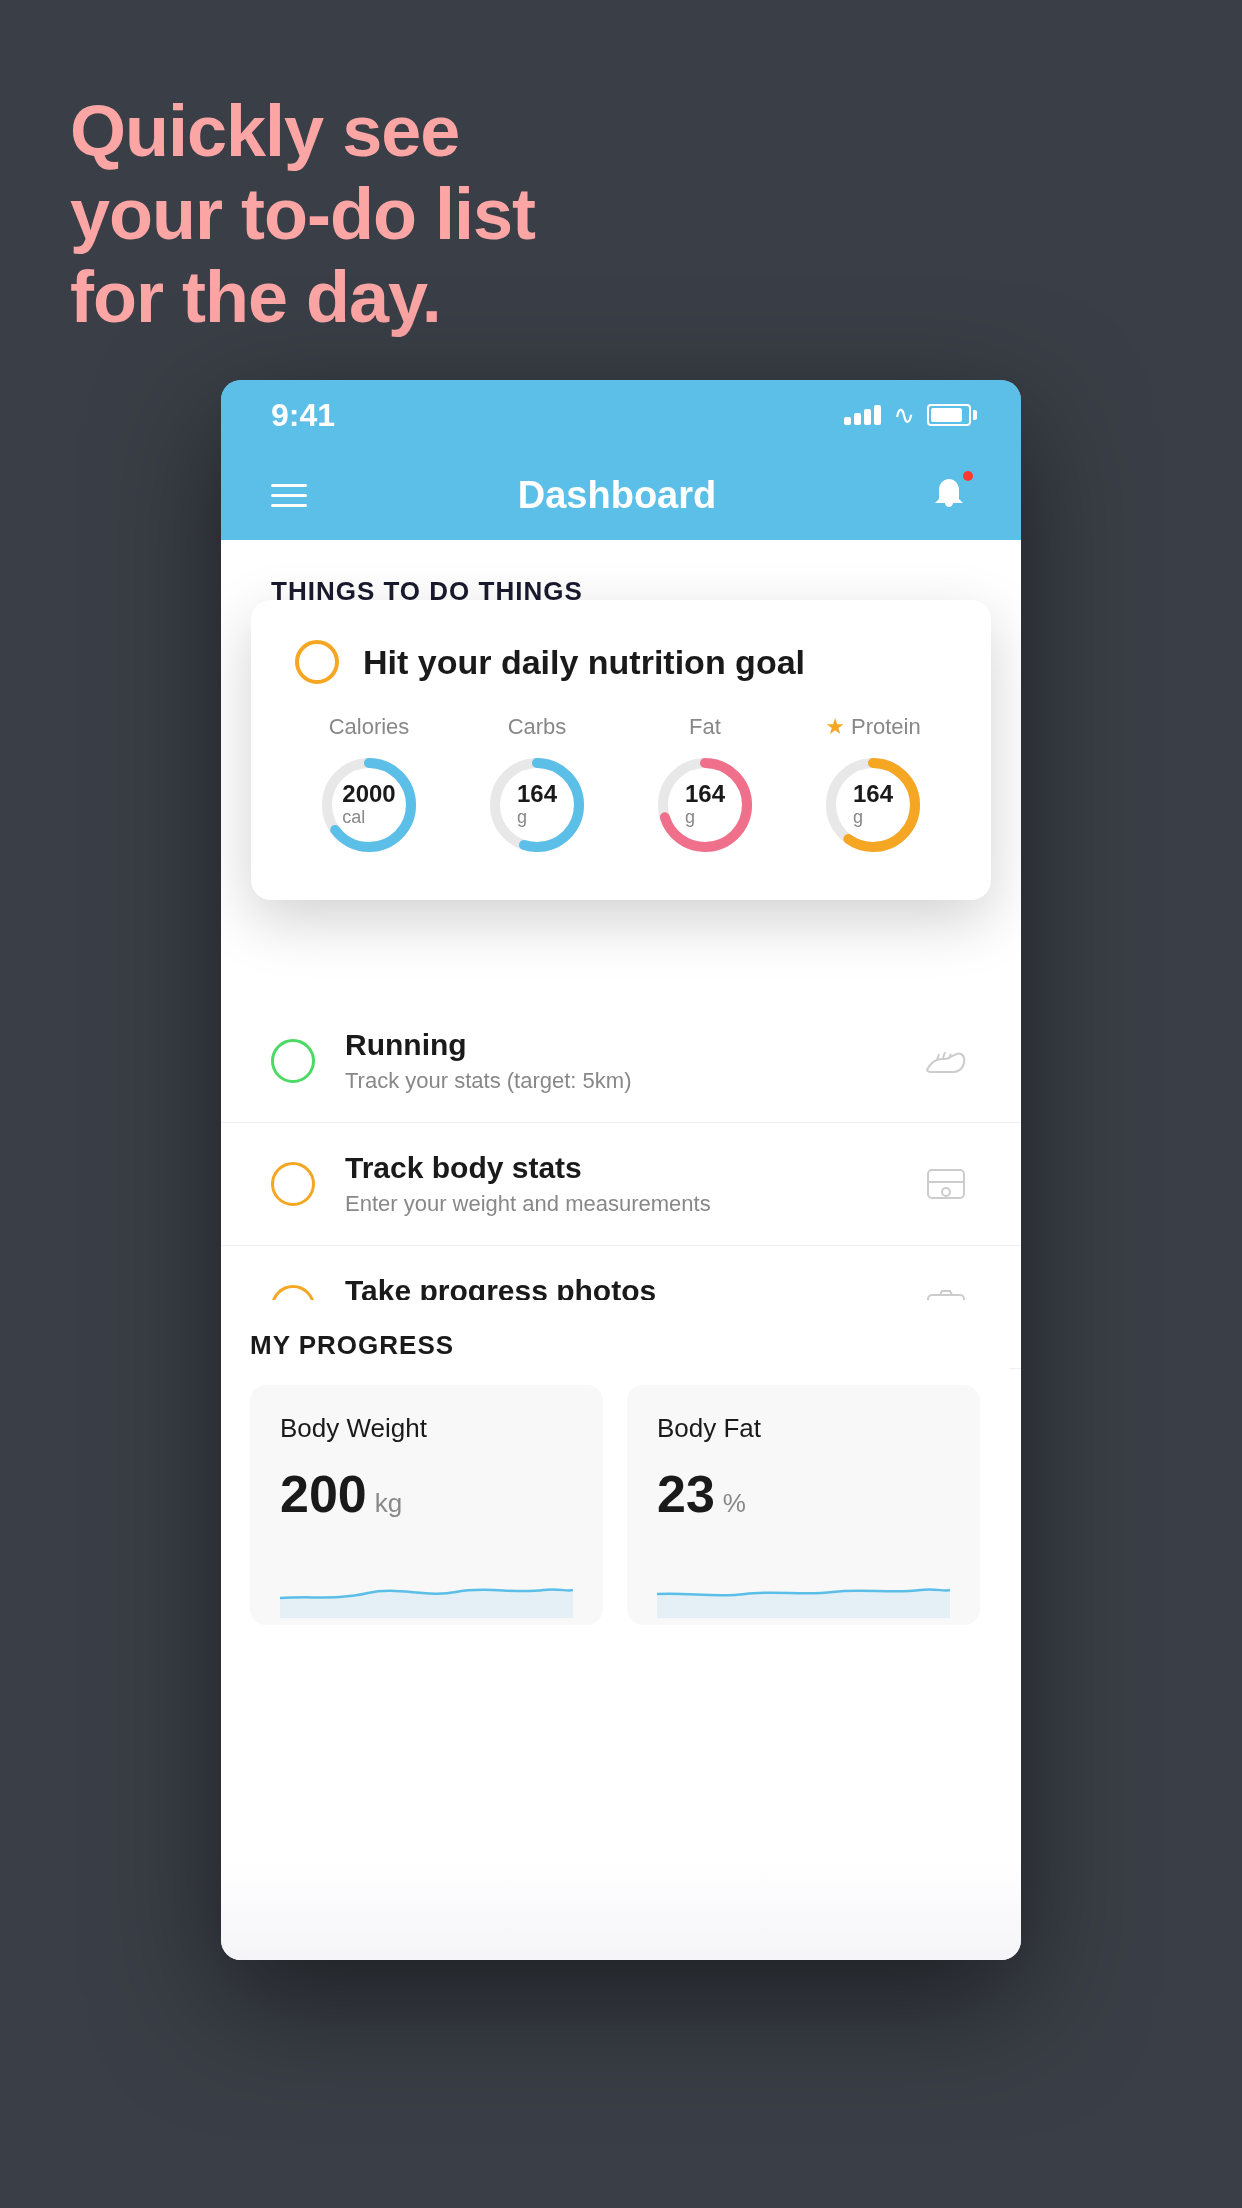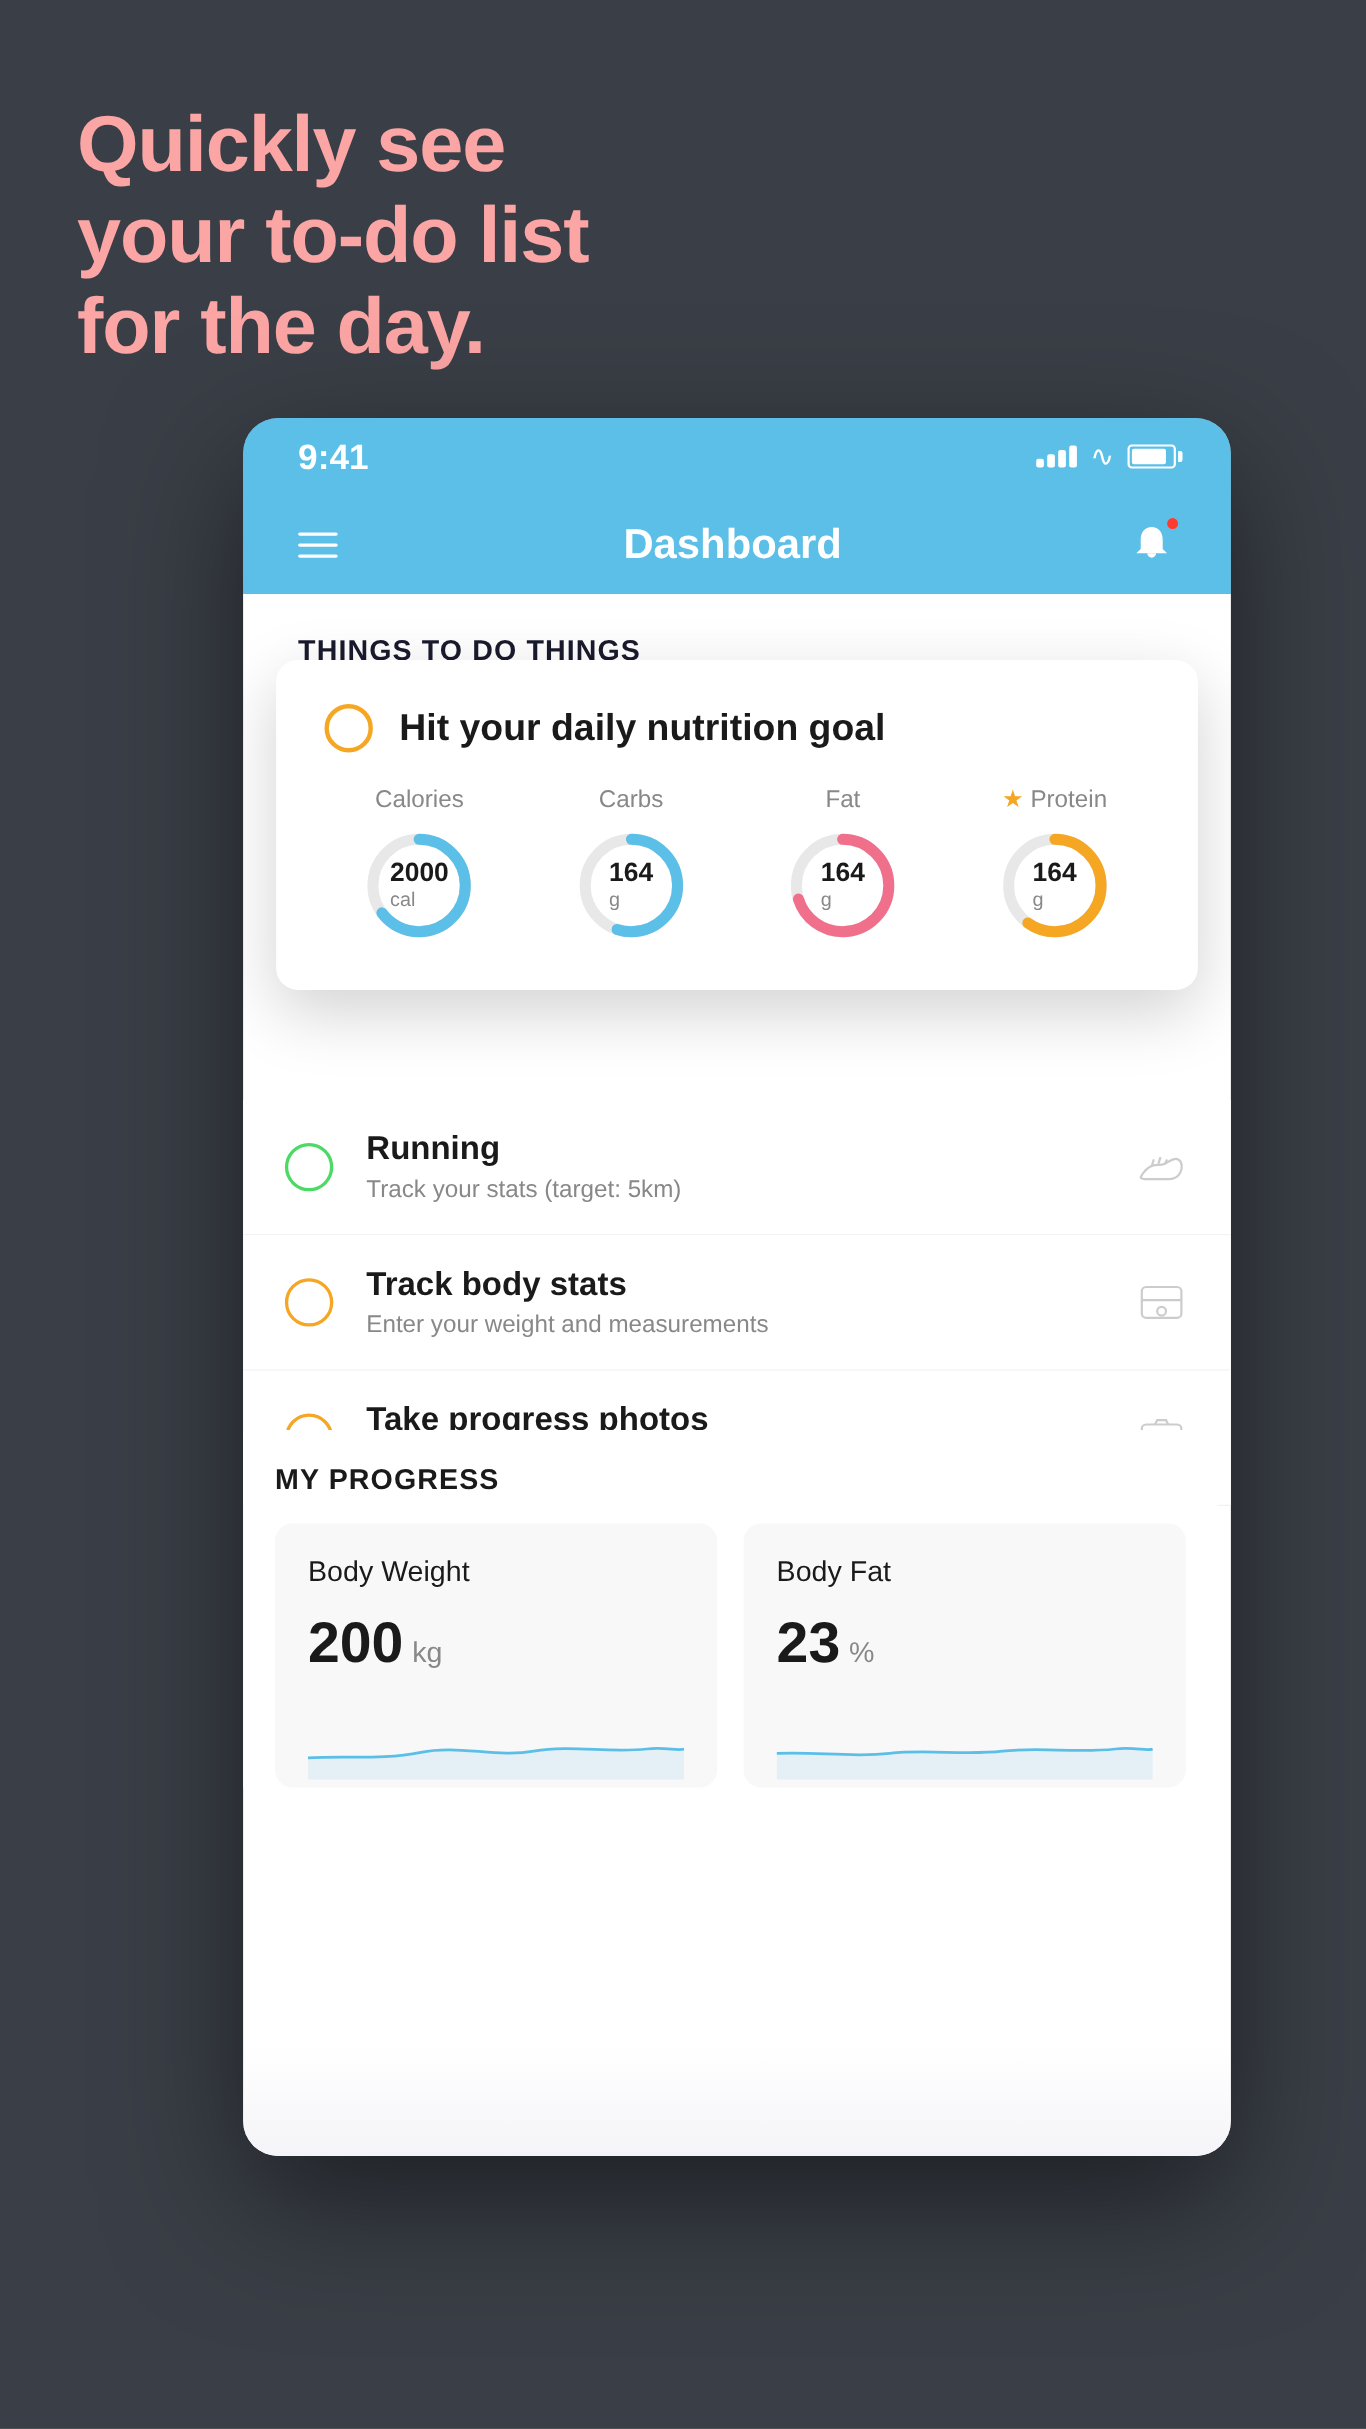--- a/index.html
+++ b/index.html
@@ -29,24 +29,24 @@
       position: absolute;
       top: 380px;
       left: 50%;
       transform: translateX(-50%);
       width: 800px;
       height: 1750px;
     }
 
     .phone-frame {
       position: relative;
-      width: 898px;
+      width: 800px;
       height: 1580px;
       background: #a3a3a3;
-      border-radius: 32px;
+      border-radius: 20px;
       overflow: hidden;
       box-shadow: 0 40px 120px rgba(0,0,0,0.5);
     }
 
     
     .status-bar {
       position: absolute;
       top: 0;
       left: 0;
       right: 0;
@@ -308,21 +308,21 @@
     .todo-list {
       position: absolute;
       top: 460px;
       left: 0;
       right: 0;
     }
 
     .todo-item {
       display: flex;
       align-items: center;
-      padding: 28px 38px;
+      padding: 28px 50px;
       border-bottom: 1px solid #f0f0f0;
       background: white;
       gap: 30px;
     }
 
     .todo-circle-green {
       width: 44px;
       height: 44px;
       border-radius: 50%;
       border: 3px solid #4cd964;

